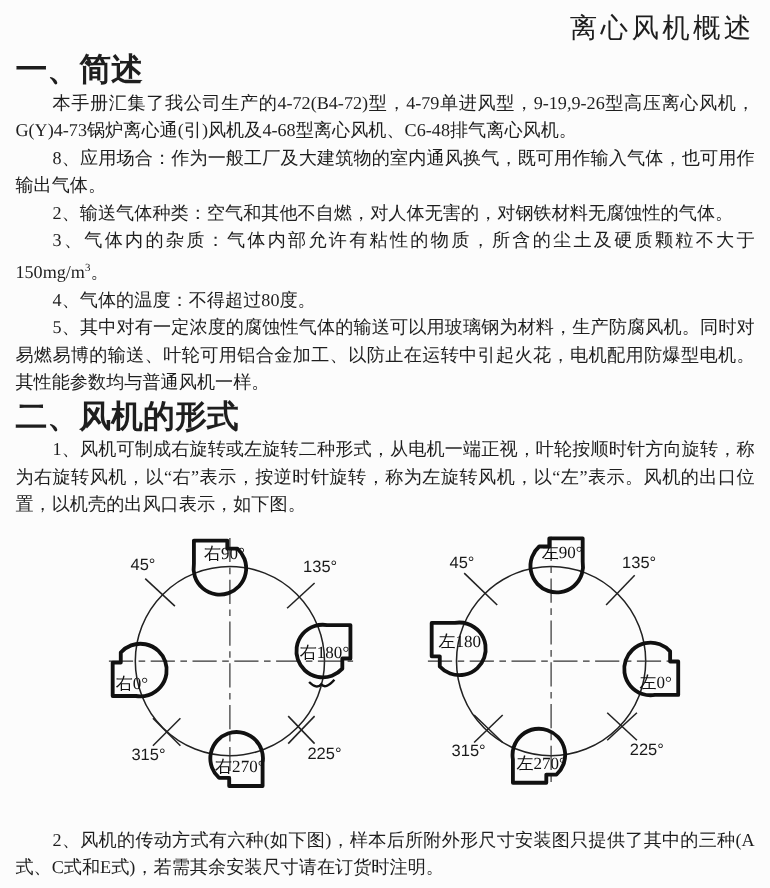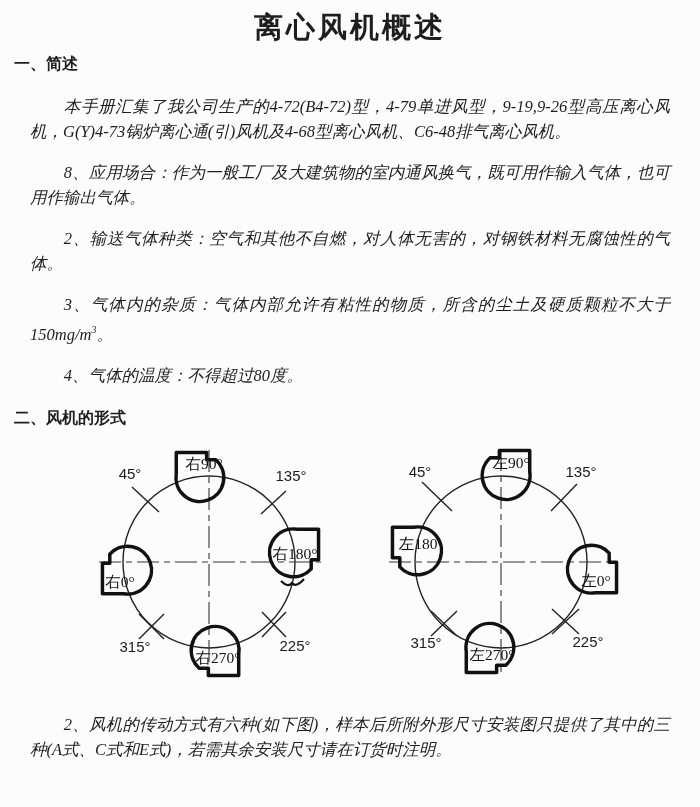--- a/index.html
+++ b/index.html
@@ -3,29 +3,29 @@
 <meta charset="utf-8">
 <style>
   html,body{margin:0;padding:0;}
   body{
     width:700px;height:807px;overflow:hidden;
     background:#fcfcfc;color:#1e1e1e;
     font-family:"Liberation Serif","DejaVu Serif",serif;
   }
   .page{padding:5px 14px 0 14px;}
   .doc-title{
-    text-align:center;font-size:29px;font-weight:bold;
+    text-align:right;font-size:25px;font-weight:normal;
     letter-spacing:3px;margin:4px 0 4px 0;line-height:36px;
   }
   .sec-heading{
-    font-size:16px;font-weight:bold;margin:5px 0 3px 0;line-height:28px;
+    font-size:29px;font-weight:bold;margin:5px 0 3px 0;line-height:28px;
   }
   .body-p{
-    margin:16px;font-size:16.5px;line-height:25px;
-    text-align:justify;text-indent:2.05em;font-style:italic;
+    margin:0;font-size:16.5px;line-height:25px;
+    text-align:justify;text-indent:2.05em;
   }
   sup{font-size:10px;}
   .diagrams{
     display:flex;margin:4px 0 0 55px;gap:32px;align-items:flex-end;
   }
   .fan-diagram{display:block;}
   .thin{stroke:#222;stroke-width:1.4;fill:none;}
   .centerline{stroke:#333;stroke-width:1.1;fill:none;stroke-dasharray:22 5 6 5;}
   .volute{stroke:#111;stroke-width:3.8;fill:none;stroke-linejoin:round;}
   .dlabel{font-size:15.5px;fill:#111;text-anchor:middle;font-family:"Liberation Serif","DejaVu Serif",serif;}
@@ -38,23 +38,25 @@
 
   <h1 class="doc-title">离心风机概述</h1>
 
   <h2 class="sec-heading">一、简述</h2>
 
   <p class="body-p">本手册汇集了我公司生产的4-72(B4-72)型，4-79单进风型，9-19,9-26型高压离心风机，G(Y)4-73锅炉离心通(引)风机及4-68型离心风机、C6-48排气离心风机。</p>
   <p class="body-p">8、应用场合：作为一般工厂及大建筑物的室内通风换气，既可用作输入气体，也可用作输出气体。</p>
   <p class="body-p">2、输送气体种类：空气和其他不自燃，对人体无害的，对钢铁材料无腐蚀性的气体。</p>
   <p class="body-p"><span>3、气体内的杂质：气体内部允许有粘性的物质，所含的尘土及硬质颗粒不大于150mg/m</span><sup>3</sup><span>。</span></p>
   <p class="body-p">4、气体的温度：不得超过80度。</p>
+  <p class="body-p">5、其中对有一定浓度的腐蚀性气体的输送可以用玻璃钢为材料，生产防腐风机。同时对易燃易博的输送、叶轮可用铝合金加工、以防止在运转中引起火花，电机配用防爆型电机。其性能参数均与普通风机一样。</p>
 
   <h2 class="sec-heading">二、风机的形式</h2>
 
+  <p class="body-p">1、风机可制成右旋转或左旋转二种形式，从电机一端正视，叶轮按顺时针方向旋转，称为右旋转风机，以“右”表示，按逆时针旋转，称为左旋转风机，以“左”表示。风机的出口位置，以机壳的出风口表示，如下图。</p>
 
   <div class="diagrams">
 
     <svg class="fan-diagram" width="260" height="272" viewBox="0 0 260 272">
       <defs>
         <path id="voluteR" d="M 9 7 H 42 V 15 H 52 A 26 26 0 1 1 9 30 Z"></path>
       </defs>
 
       <circle class="thin" cx="140" cy="126" r="86"></circle>
 

